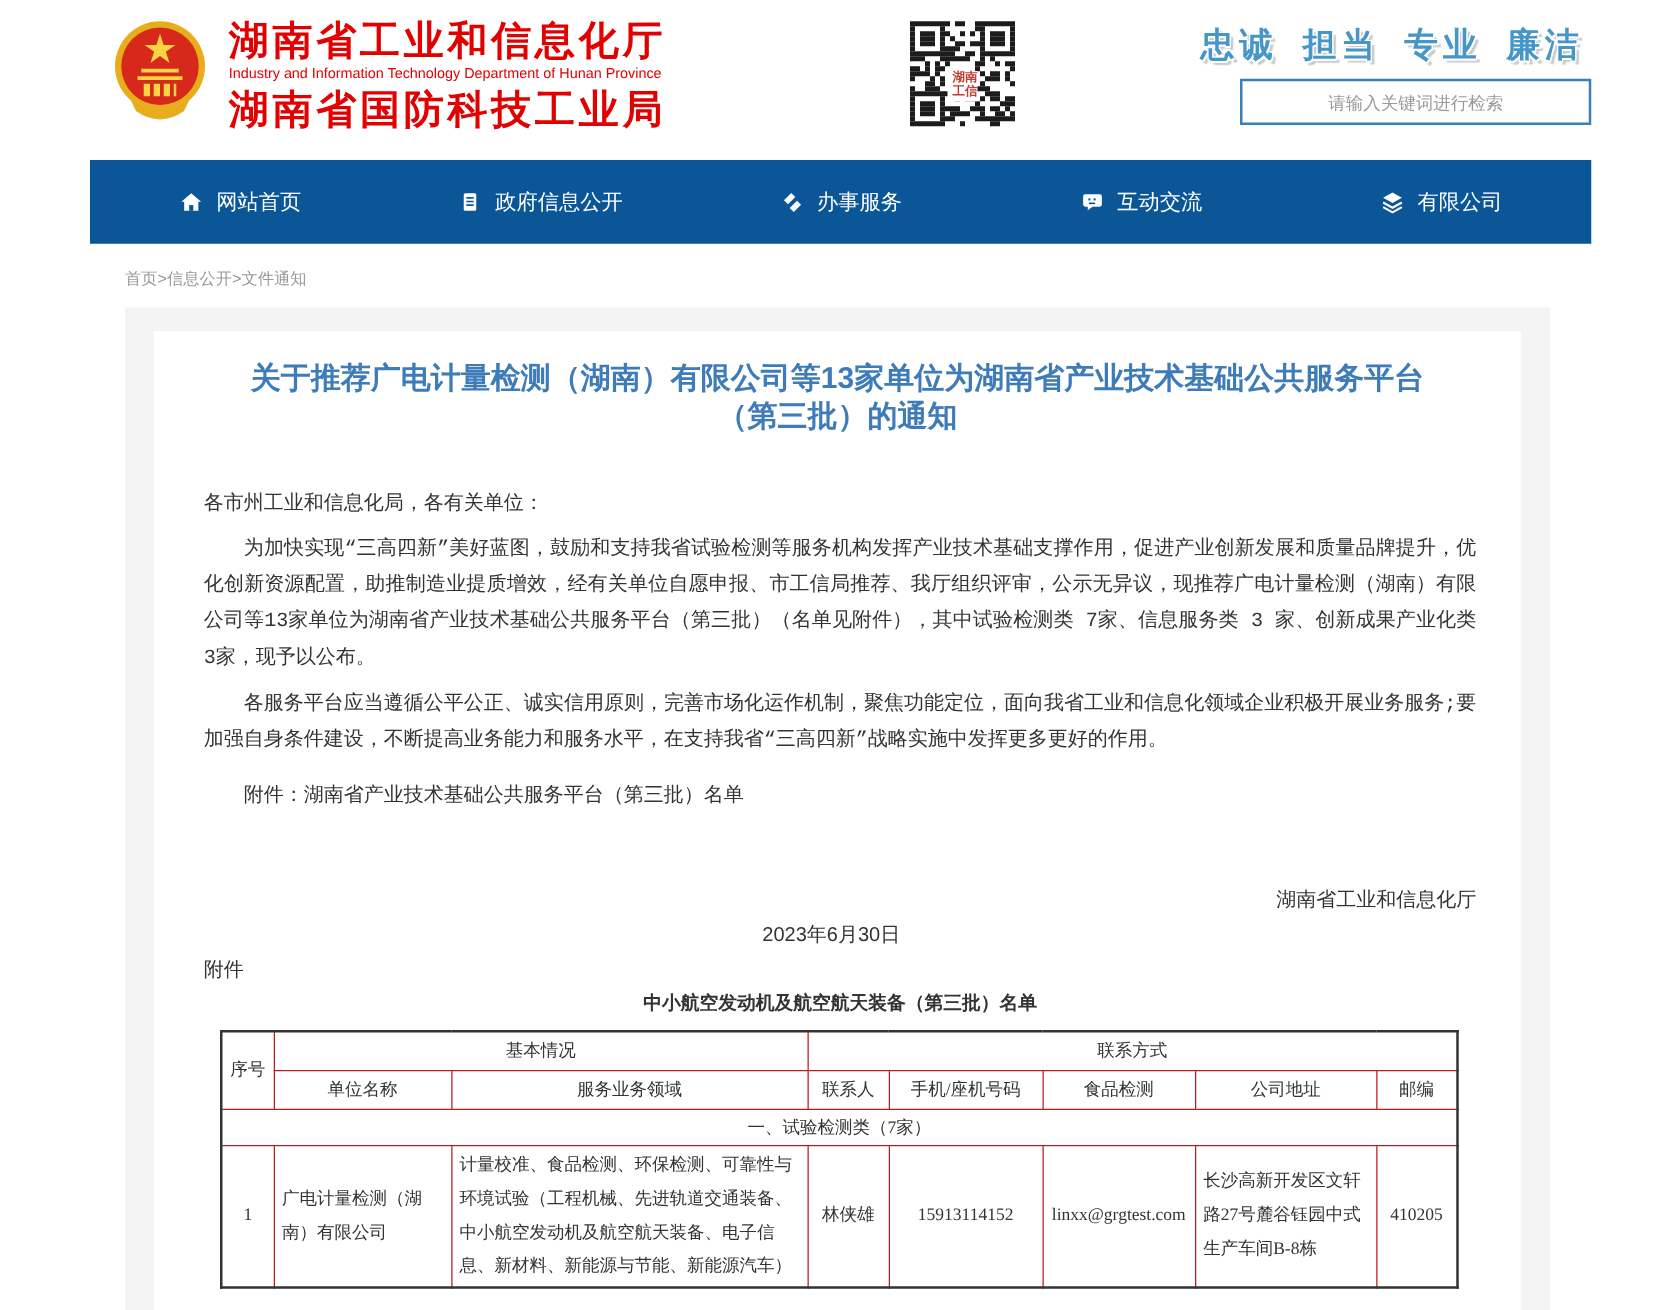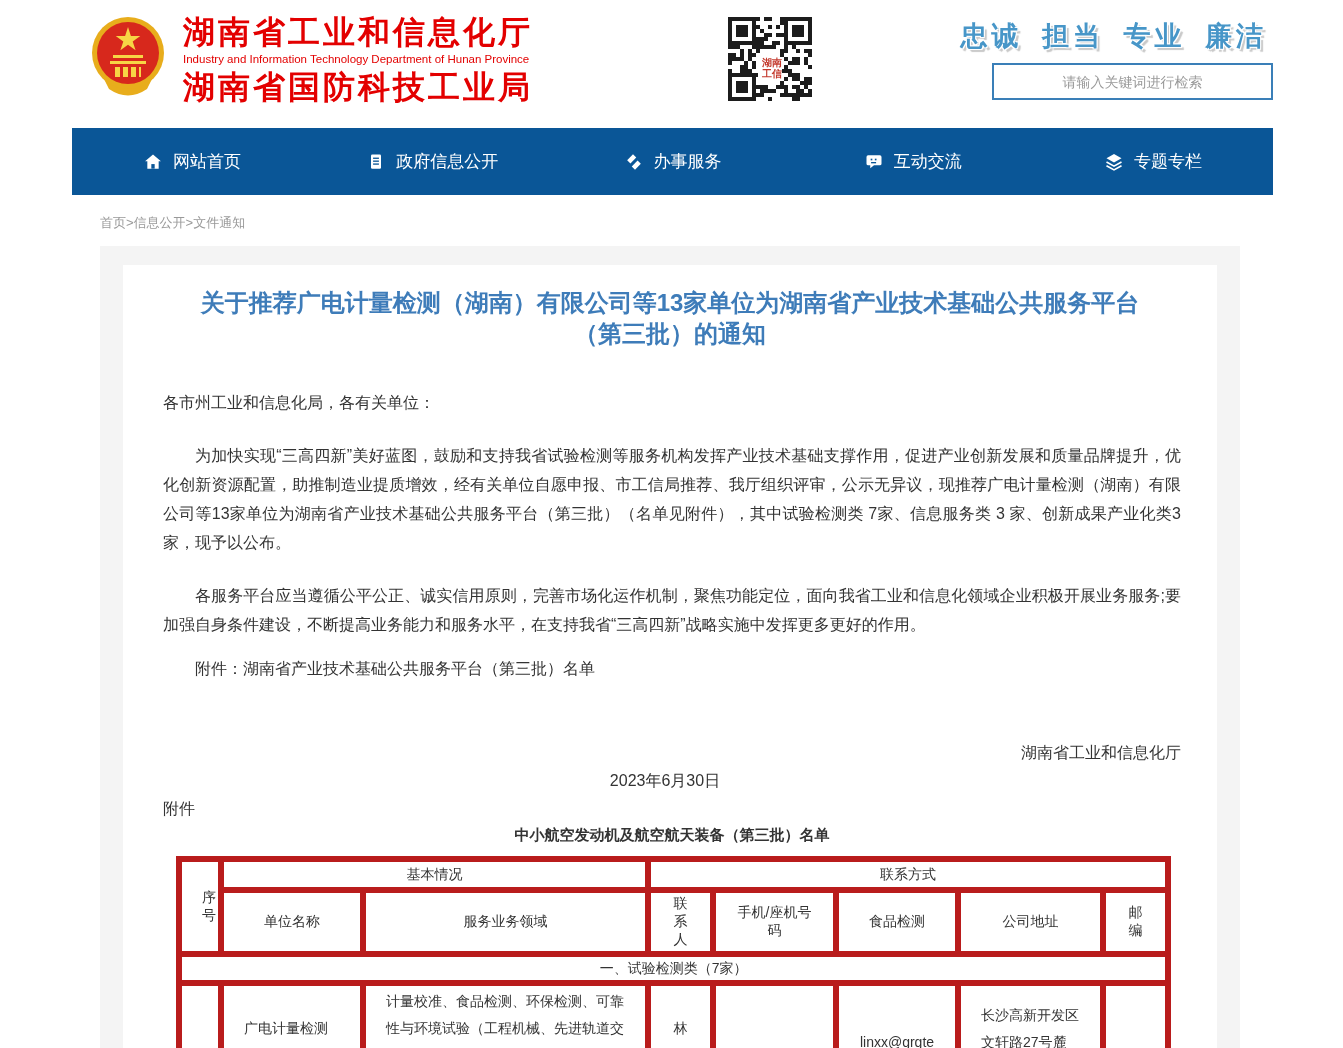--- a/index.html
+++ b/index.html
@@ -46,31 +46,31 @@
 
   .article-title{margin:22px 60px 0;text-align:center;font-size:24px;font-weight:bold;
     color:var(--title_blue);line-height:31px;}
   .meta-bar{margin:14px 20px 0;height:34px;background:#ebebeb;display:flex;align-items:center;
     justify-content:center;font-size:14px;color:#333;}
   .meta-bar .m-gap{margin-left:26px;}
   .meta-font a{color:#333;text-decoration:none;margin:0 3px;cursor:pointer;}
 
   .article-body{margin:40px 36px 0 40px;font-size:16px;color:#333;}
   .salutation{line-height:28px;}
-  .para{text-indent:2em;line-height:29px;margin-top:24px;text-align:justify;}
+  .para{text-indent:2em;line-height:29px;margin-top:8px;text-align:justify;font-family:Liberation Mono, monospace;}
   .attach-line{text-indent:2em;margin-top:16px;line-height:28px;}
   .sign-org{text-align:right;margin-top:56px;line-height:28px;}
   .sign-date{text-align:center;line-height:28px;padding-right:14px;}
   .attach-label{margin-top:0;line-height:28px;}
   .table-title{text-align:center;font-weight:bold;font-size:15px;margin-top:0;line-height:24px;}
 
   
   table.roster{border-collapse:collapse;margin:9px 0 0 13px;width:989px;
     font-size:14px;color:#333;table-layout:fixed;border:2px solid #333;}
-  table.roster th,table.roster td{border:6px solid #b91c1c;font-weight:normal;padding:2px 20px;}
+  table.roster th,table.roster td{border:1px solid #b91c1c;font-weight:normal;padding:2px 6px;font-family:Liberation Serif, serif;}
   table.roster thead th{height:31px;}
   .section-row td{height:29px;font-weight:bold;text-align:center;
     border-top:2px solid #333;border-bottom:2px solid #333;}
   .data-row td{height:112px;line-height:27px;text-align:center;}
   .data-row td.al{text-align:left;}
   td.email-cell{overflow-wrap:anywhere;word-break:break-all;}
 </style>
 </head>
 <body>
 
@@ -599,21 +599,21 @@
       <span>互动交流</span>
     </div>
     <div class="nav-item">
       <span>
         <svg viewBox="0 0 24 24" width="20" height="20">
           <path d="M12 2.5 21 7.5l-9 5-9-5z" fill="#fff"></path>
           <path d="M3 12l9 5 9-5" fill="none" stroke="#fff" stroke-width="2"></path>
           <path d="M3 16.5l9 5 9-5" fill="none" stroke="#fff" stroke-width="2"></path>
         </svg>
       </span>
-      <span>专题专栏</span>
+      <span>有限公司</span>
     </div>
   </div>
 
   <div class="breadcrumb">首页&gt;信息公开&gt;文件通知</div>
 
   <div class="content-wrap">
     <div class="article-card">
 
       <h1 class="article-title">关于推荐广电计量检测（湖南）有限公司等13家单位为湖南省产业技术基础公共服务平台（第三批）的通知</h1>
 

